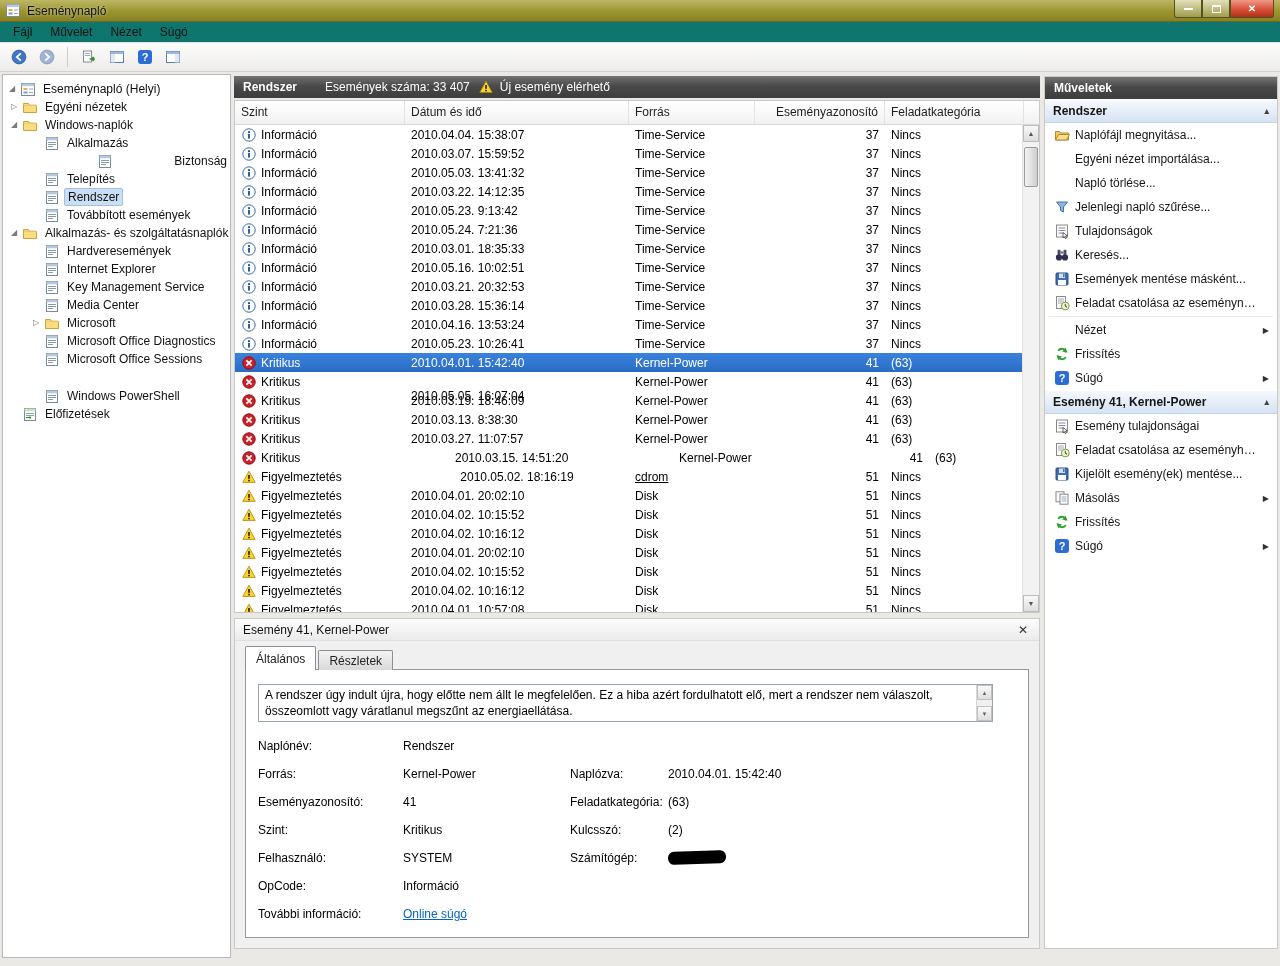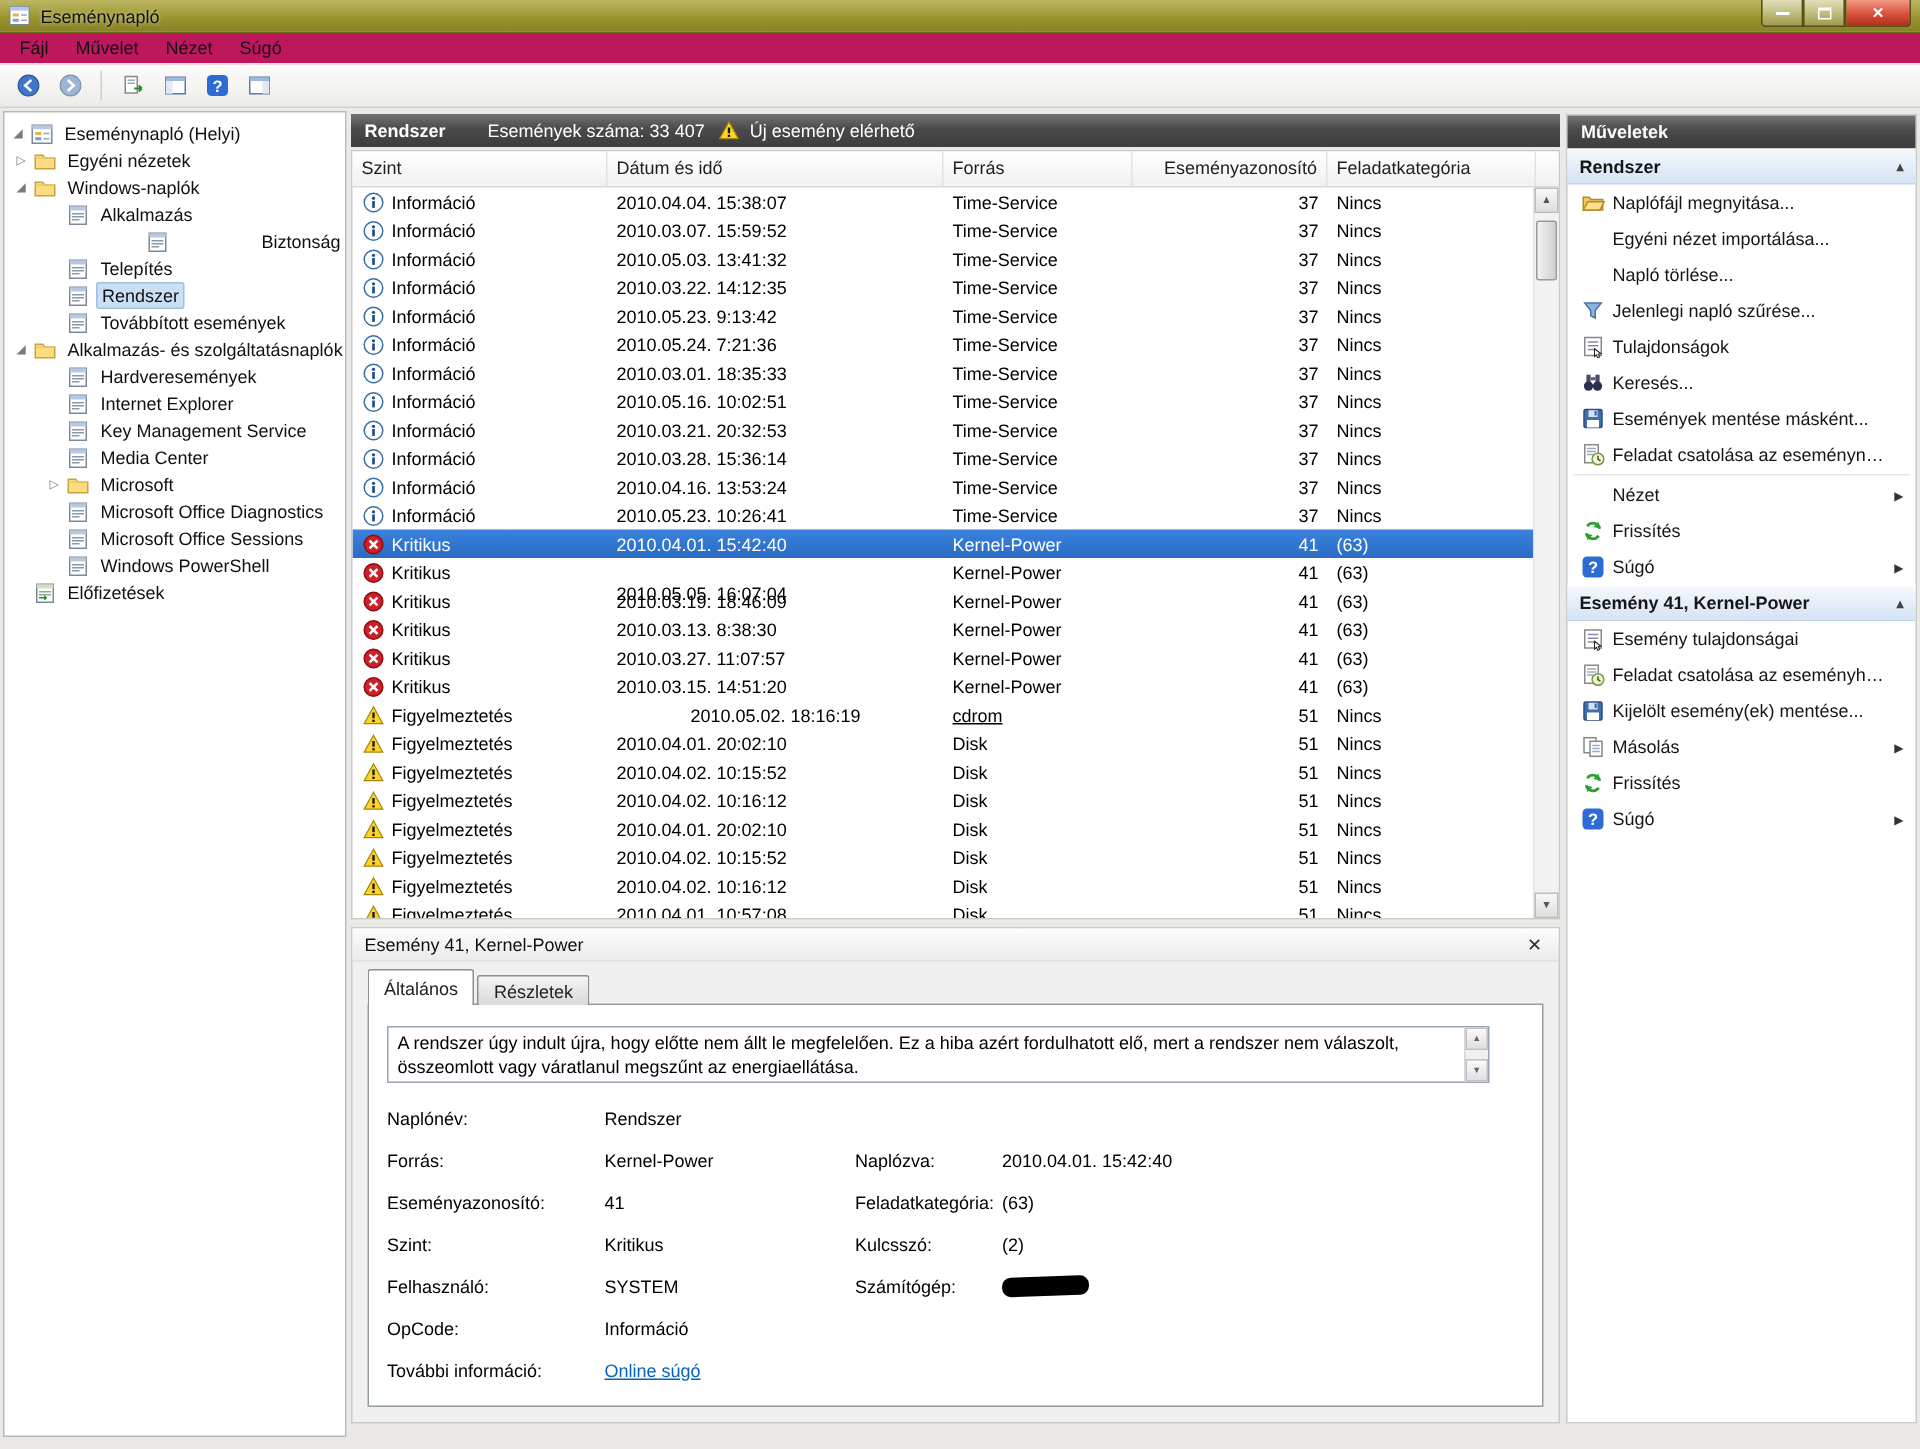--- a/index.html
+++ b/index.html
@@ -15,21 +15,21 @@
 .win-btn{width:28px;height:18px;border:1px solid #55511a;border-top:none;
  background:linear-gradient(rgba(255,255,255,.55),rgba(190,188,150,.35));
  display:flex;align-items:center;justify-content:center;color:#fff;font-size:10px}
 .win-btn.first{border-radius:0 0 0 3px}
 .win-btn.close{width:44px;border-radius:0 0 3px 0;font-weight:bold;
  background:linear-gradient(#f09a86,#d9503a 55%,#b03018)}
 .glyph-min{width:9px;height:3px;border-bottom:2px solid #fff}
 .glyph-max{width:9px;height:8px;border:1px solid #fff;border-top:2px solid #fff}
 
 
-.menubar{position:absolute;left:0;top:22px;width:1280px;height:21px;background:#be185d;
+.menubar{position:absolute;left:0;top:22px;width:1280px;height:21px;background:#0f766e;
  border-bottom:1px solid #e2e1df;display:flex;align-items:center;padding-left:4px}
 .menu-item{font-size:12px;padding:2px 9px;color:#111}
 .toolbar{position:absolute;left:0;top:43px;width:1280px;height:29px;
  background:linear-gradient(#fcfcfb,#edecea);border-bottom:1px solid #d4d1cd;
  display:flex;align-items:center;padding-left:6px;gap:3px}
 .tb-btn{width:25px;height:24px;display:flex;align-items:center;justify-content:center;border-radius:2px}
 .tb-sep{width:1px;height:20px;background:#d0cdc9;margin:0 5px}
 
 
 .dark-bar{background:linear-gradient(#737373,#4a4a4a 45%,#3d3d3d);color:#fff;font-size:12px;
@@ -397,21 +397,21 @@
         <svg width="16" height="15" viewBox="0 0 16 15">
           <rect x="2.5" y="1.5" width="11" height="12" fill="#fff" stroke="#7a8a9a"></rect>
           <rect x="2.5" y="1.5" width="11" height="2.8" fill="#b7c9e0"></rect>
           <line x1="4" y1="6.5" x2="12" y2="6.5" stroke="#89a"></line>
           <line x1="4" y1="8.5" x2="12" y2="8.5" stroke="#89a"></line>
           <line x1="4" y1="10.5" x2="9" y2="10.5" stroke="#89a"></line>
         </svg>
       </span>
       <span class="tree-label">Microsoft Office Sessions</span>
     </div>
-    <div class="tree-item lvl2" style="padding-left: 26px;">
+    <div class="tree-item lvl2" style="padding-left: 26px; margin-top: 19px;">
       <span class="expander"></span>
       <span class="ico tree-ico">
         <svg width="16" height="15" viewBox="0 0 16 15">
           <rect x="2.5" y="1.5" width="11" height="12" fill="#fff" stroke="#7a8a9a"></rect>
           <rect x="2.5" y="1.5" width="11" height="2.8" fill="#b7c9e0"></rect>
           <line x1="4" y1="6.5" x2="12" y2="6.5" stroke="#89a"></line>
           <line x1="4" y1="8.5" x2="12" y2="8.5" stroke="#89a"></line>
           <line x1="4" y1="10.5" x2="9" y2="10.5" stroke="#89a"></line>
         </svg>
       </span>
@@ -725,21 +725,21 @@
       <div class="trow">
         <div class="cell c0" style="width: 170px;">
           <span class="ico row-ico">
             <svg width="14" height="14" viewBox="0 0 14 14">
               <circle cx="7" cy="7" r="6.2" fill="#ce2029" stroke="#8c0c12"></circle>
               <path d="M4.4 4.4 L9.6 9.6 M9.6 4.4 L4.4 9.6" stroke="#fff" stroke-width="1.7"></path>
             </svg>
           </span>
           <span class="lvl-text">Kritikus</span>
         </div>
-        <div class="cell c1" style="width: 224px;">2010.03.15. 14:51:20</div>
+        <div class="cell c1" style="width: 224px; margin-left: 44px;">2010.03.15. 14:51:20</div>
         <div class="cell c2" style="width: 126px;">Kernel-Power</div>
         <div class="cell c3" style="width: 130px;">41</div>
         <div class="cell c4" style="width: 139px;">(63)</div>
       </div>
       <div class="trow">
         <div class="cell c0" style="width: 170px;">
           <span class="ico row-ico">
             <svg width="14" height="14" viewBox="0 0 14 14">
               <path d="M7 1.2 L13.2 12.4 H0.8 Z" fill="#ffd42a" stroke="#a88500" stroke-width="0.8"></path>
               <rect x="6.2" y="5" width="1.6" height="3.8" fill="#1a1a1a"></rect>

